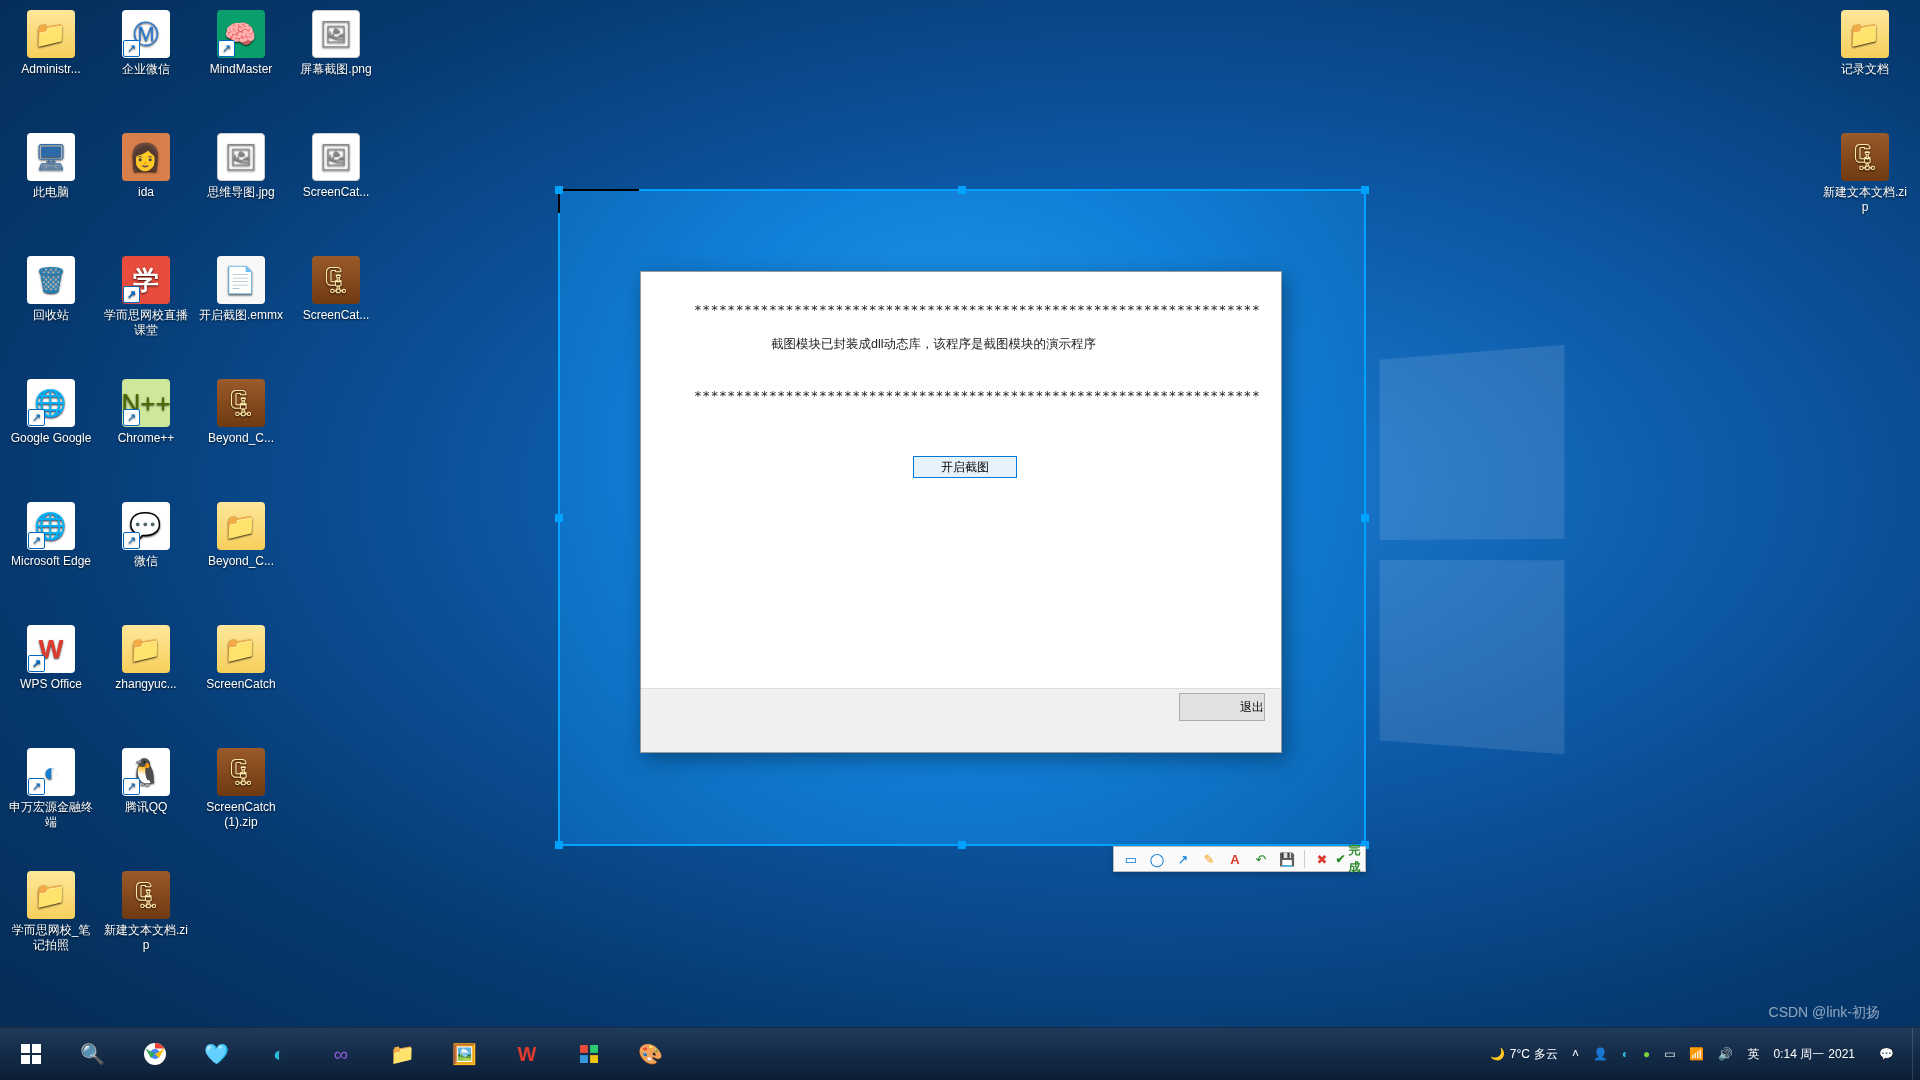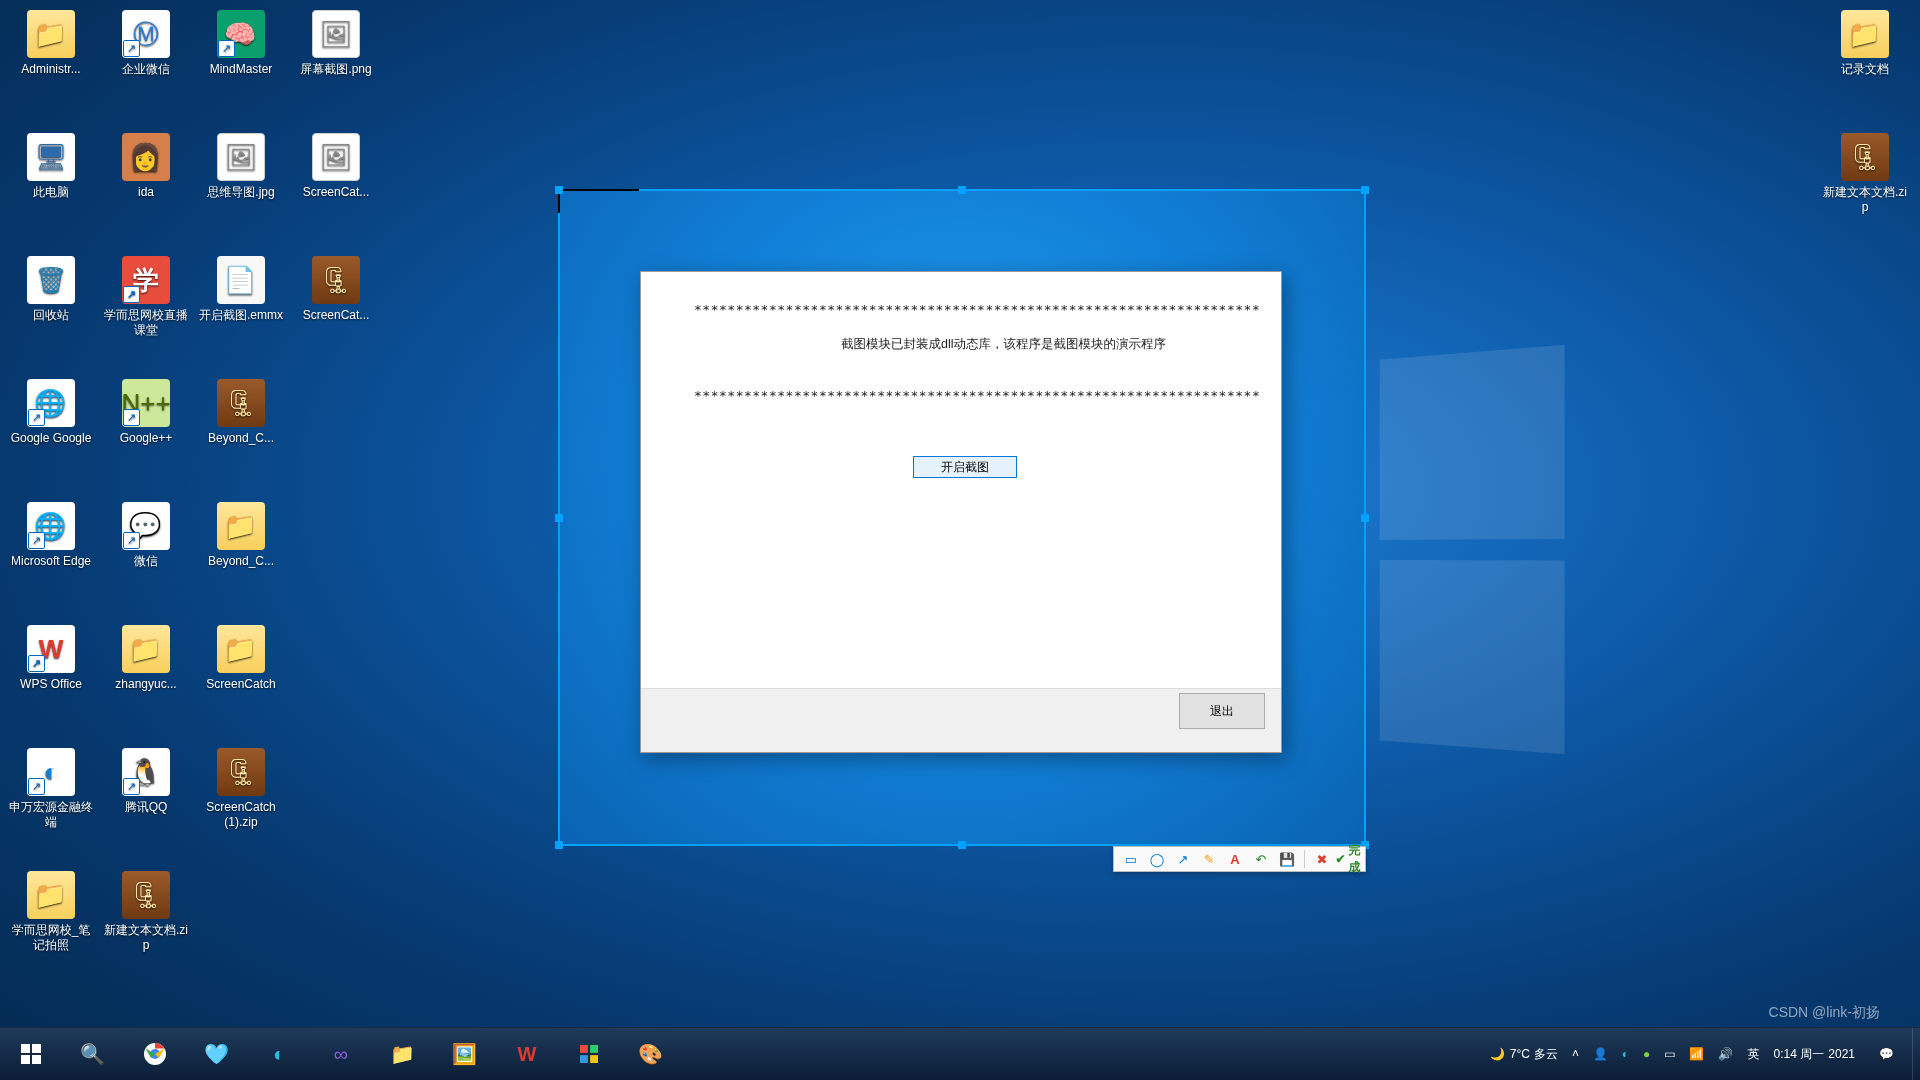--- a/index.html
+++ b/index.html
@@ -77,29 +77,29 @@
   position: absolute; left: 80px; top: 80px; width: 642px; height: 482px;
   background:#f0f0f0; border:1px solid #9a9a9a; box-shadow: 4px 6px 20px rgba(0,0,0,.35);
 }
 .titlebar { height:32px; background:#fff; display:flex; align-items:center; padding:0 0 0 8px; border-bottom:1px solid #e5e5e5; }
 .titlebar .tb-ico{ width:16px;height:16px;margin-right:8px; display:flex;align-items:center;justify-content:center; }
 .titlebar .tb-title{ flex:1; font-size:12px; color:#222; }
 .titlebar .tb-btn{ width:46px; height:32px; display:flex; align-items:center;justify-content:center; font-size:12px; color:#333; }
 .dialog-body{ position:relative; height:416px; background:#fff; margin:0; font-size:12px; color:#222;}
 .asterisks{ position:absolute; left:53px; font-family:"SimSun",monospace; letter-spacing:.5px; white-space:nowrap; font-size:13px;}
 .ast1{ top:30px;} .ast2{ top:116px;}
-.msg{ position:absolute; left:130px; top:62px; width:395px; line-height:1.7; font-size:12.5px;text-align:right;}
+.msg{ position:absolute; left:130px; top:62px; width:395px; line-height:1.7; font-size:12.5px;}
 .btn-primary{
   position:absolute; left:272px; top:184px; width:104px; height:22px;
   border:1px solid #0078d7; background:#e5f1fb; font-size:12px; cursor:pointer;
 }
 .dialog-footer{ height:33px; background:#f0f0f0; border-top:1px solid #ddd; position:relative;}
 .btn-exit{
-  position:absolute; right:16px; top:4px; width:86px; height:36px;
-  border:1px solid #adadad; background:#e1e1e1; font-size:12px; cursor:pointer;
+  position:absolute; right:16px; top:4px; width:86px; height:28px;
+  border:1px solid #adadad; background:#e1e1e1; font-size:12px; cursor:pointer;text-align:right;
 }
 
 
 .snip-tb{
   position:absolute; right:-2px; bottom:-28px; height:26px; background:#fafafa;
   border:1px solid #bbb; display:flex; align-items:center; padding:0 4px;
   box-shadow:0 2px 6px rgba(0,0,0,.25);
 }
 .snip-tb .tool{ width:22px; height:22px; margin:0 2px; display:flex;align-items:center;justify-content:center; font-size:13px; cursor:pointer; border-radius:2px;}
 .snip-tb .sep{ width:1px; height:18px; background:#ccc; margin:0 4px;}
@@ -183,21 +183,21 @@
     <div class="desktop-icon" style="left: 291px; top: 256px;">
       <div class="pic zip">🗜</div>
       <div class="lbl">ScreenCat...</div>
     </div>
     <div class="desktop-icon shortcut" style="left: 6px; top: 379px;">
       <div class="pic chrome">🌐</div>
       <div class="lbl">Google Google</div>
     </div>
     <div class="desktop-icon shortcut" style="left: 101px; top: 379px;">
       <div class="pic notepadpp">N++</div>
-      <div class="lbl">Google++</div>
+      <div class="lbl">Chrome++</div>
     </div>
     <div class="desktop-icon" style="left: 196px; top: 379px;">
       <div class="pic zip">🗜</div>
       <div class="lbl">Beyond_C...</div>
     </div>
     <div class="desktop-icon shortcut" style="left: 6px; top: 502px;">
       <div class="pic edge">🌐</div>
       <div class="lbl">Microsoft Edge</div>
     </div>
     <div class="desktop-icon shortcut" style="left: 101px; top: 502px;">

